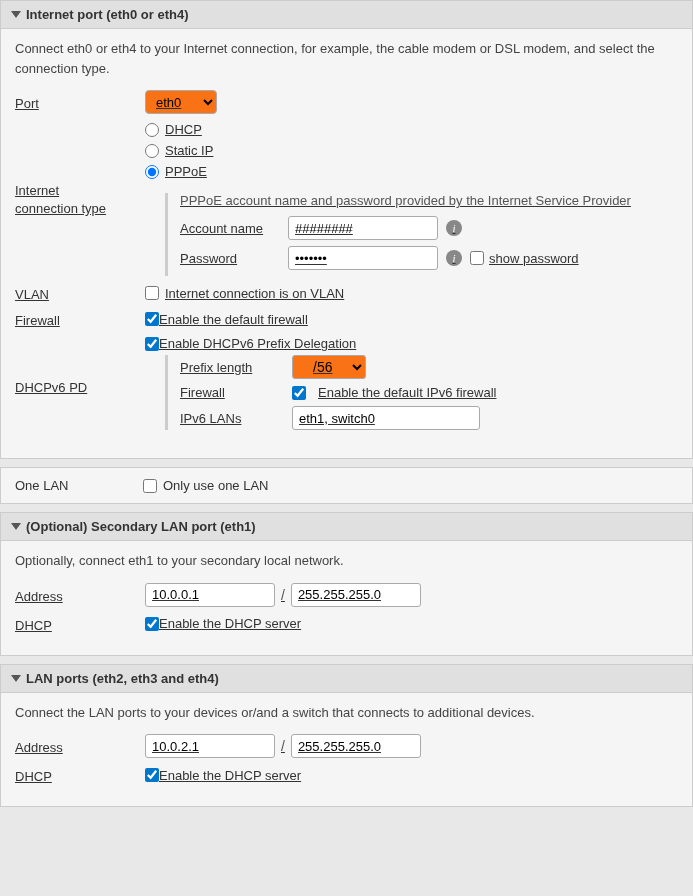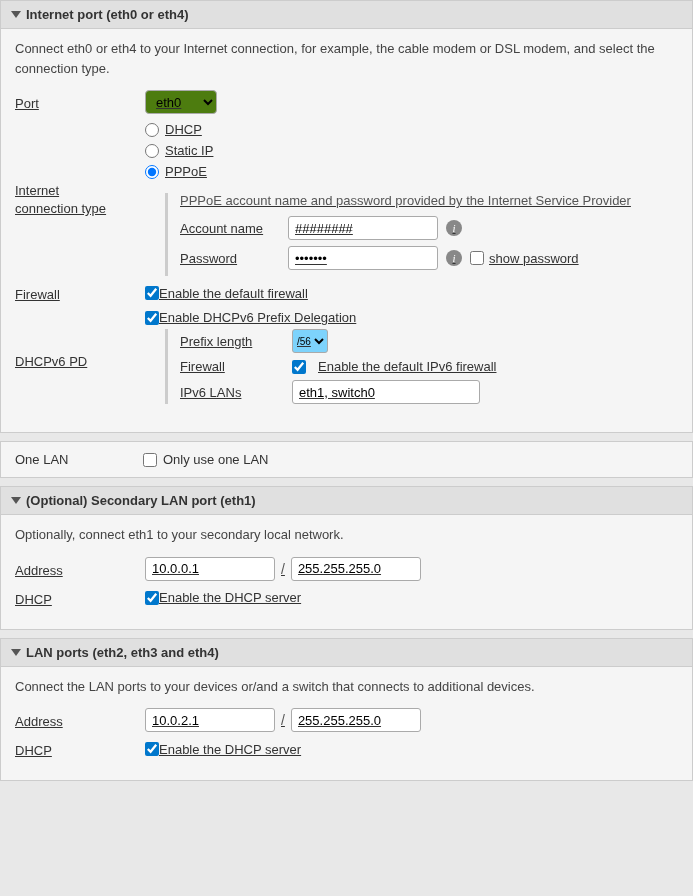--- a/index.html
+++ b/index.html
@@ -72,21 +72,21 @@
     }
 
     .form-control {
       display: flex;
       align-items: center;
       flex-wrap: wrap;
       gap: 4px;
     }
 
     select.port-select {
-      background: #4d7c0f;
+      background: #f97316;
       border: 1px solid #aaa;
       border-radius: 4px;
       padding: 2px 18px 2px 6px;
       font-size: 13px;
       appearance: auto;
       height: 24px;
     }
 
     .radio-group {
       display: flex;
@@ -203,24 +203,24 @@
     .dhcpv6-label {
       width: 100px;
       min-width: 100px;
       font-size: 13px;
       color: #333;
     }
 
     select.prefix-select {
       border: 1px solid #aaa;
       border-radius: 3px;
-      padding: 2px 0;
-      font-size: 10px;
+      padding: 2px 16px;
+      font-size: 14px;
       height: 24px;
-      background: #7dd3fc;
+      background: #f97316;
       appearance: auto;
     }
 
     .ipv6-lans-input {
       width: 188px;
     }
 
     .one-lan-section {
       background: #f5f5f5;
       border: 1px solid #ccc;
@@ -319,20 +319,27 @@
             <span class="info-icon">i</span>
             <div class="show-password-row">
               <input type="checkbox" style="">
               <label>show password</label>
             </div>
           </div>
         </div>
       </div>
     </div>
 
+    <div class="form-row">
+      <div class="form-label">VLAN</div>
+      <div class="vlan-row form-control">
+        <input type="checkbox" style="">
+        <label>Internet connection is on VLAN</label>
+      </div>
+    </div>
 
     <div class="form-row">
       <div class="form-label">Firewall</div>
       <div class="firewall-row form-control">
         <input type="checkbox" class="blue-checkbox" checked="" style="">
         <label>Enable the default firewall</label>
       </div>
     </div>
 
     <div class="form-row">

